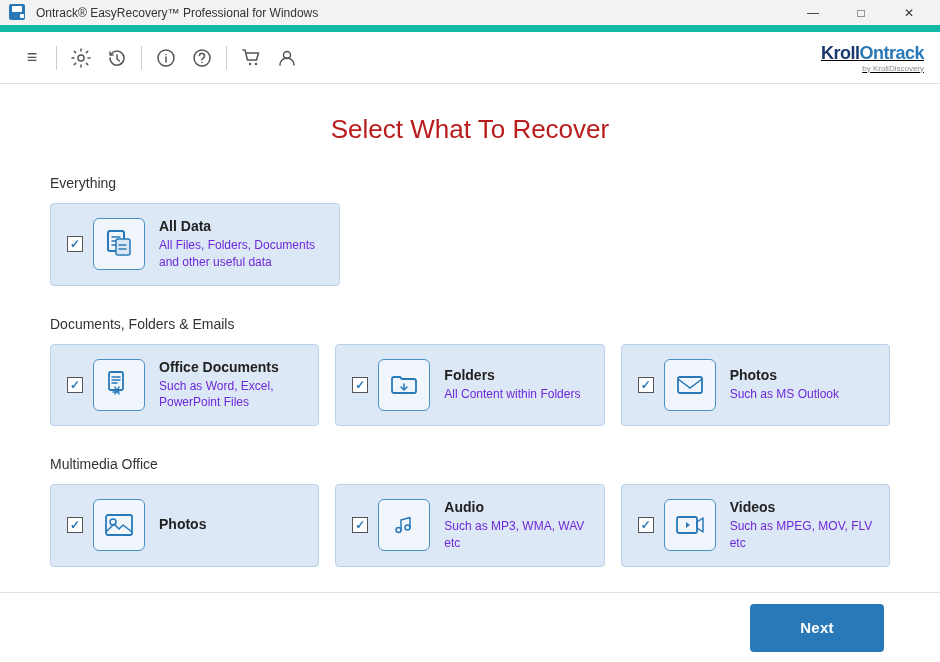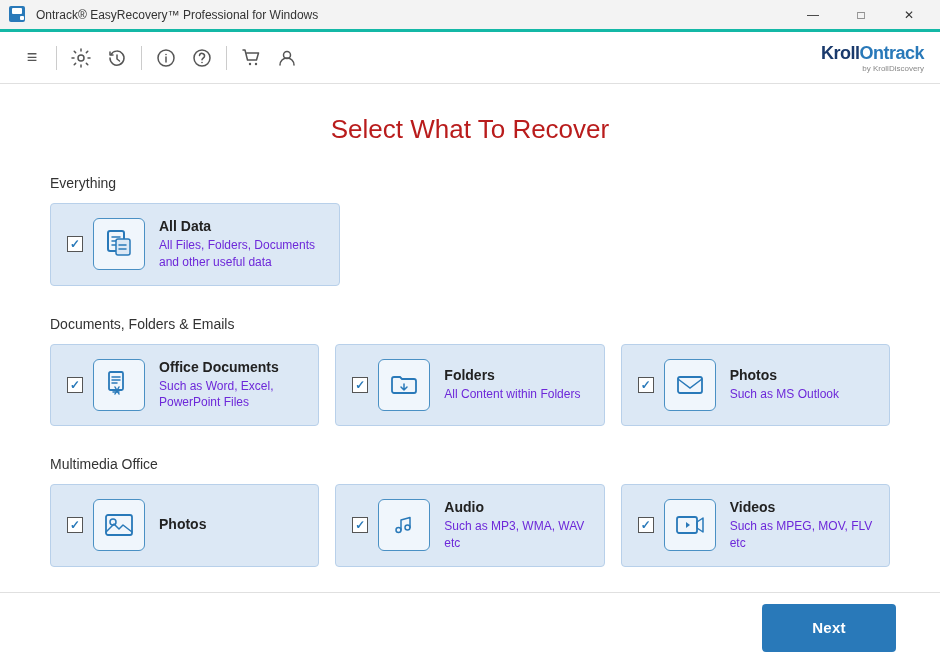--- a/index.html
+++ b/index.html
@@ -14,21 +14,21 @@
     }
 
     
     .title-bar {
       display: flex;
       align-items: center;
       justify-content: space-between;
       height: 32px;
       background: #f3f3f3;
       padding: 0 8px;
-      border-bottom: 3px solid #14b8a6;
+      border-bottom: 7px solid #14b8a6;
       user-select: none;
     }
     .title-bar-left {
       display: flex;
       align-items: center;
     }
     .title-bar-icon {
       width: 20px;
       height: 20px;
       margin-right: 8px;
@@ -83,20 +83,21 @@
     .toolbar-divider {
       width: 1px;
       height: 24px;
       background: #ccc;
       margin: 0 4px;
     }
     .toolbar-right {
       margin-left: auto;
       display: flex;
       align-items: flex-end;
+      text-decoration: underline;
     }
     .brand-logo {
       font-size: 18px;
       font-weight: 700;
       color: #1a3a6c;
       letter-spacing: -0.5px;
     }
     .brand-logo span {
       color: #2979b9;
     }
@@ -198,21 +199,21 @@
       color: #6d28d9;
       line-height: 1.4;
     }
 
     
     .footer {
       height: 70px;
       display: flex;
       align-items: center;
       justify-content: flex-end;
-      padding: 0 44px;
+      padding: 0 56px;
       border-top: 1px solid #e0e0e0;
       background: #fff;
     }
     .btn-next {
       background: #2979b9;
       color: #fff;
       border: none;
       border-radius: 4px;
       width: 134px;
       height: 48px;

